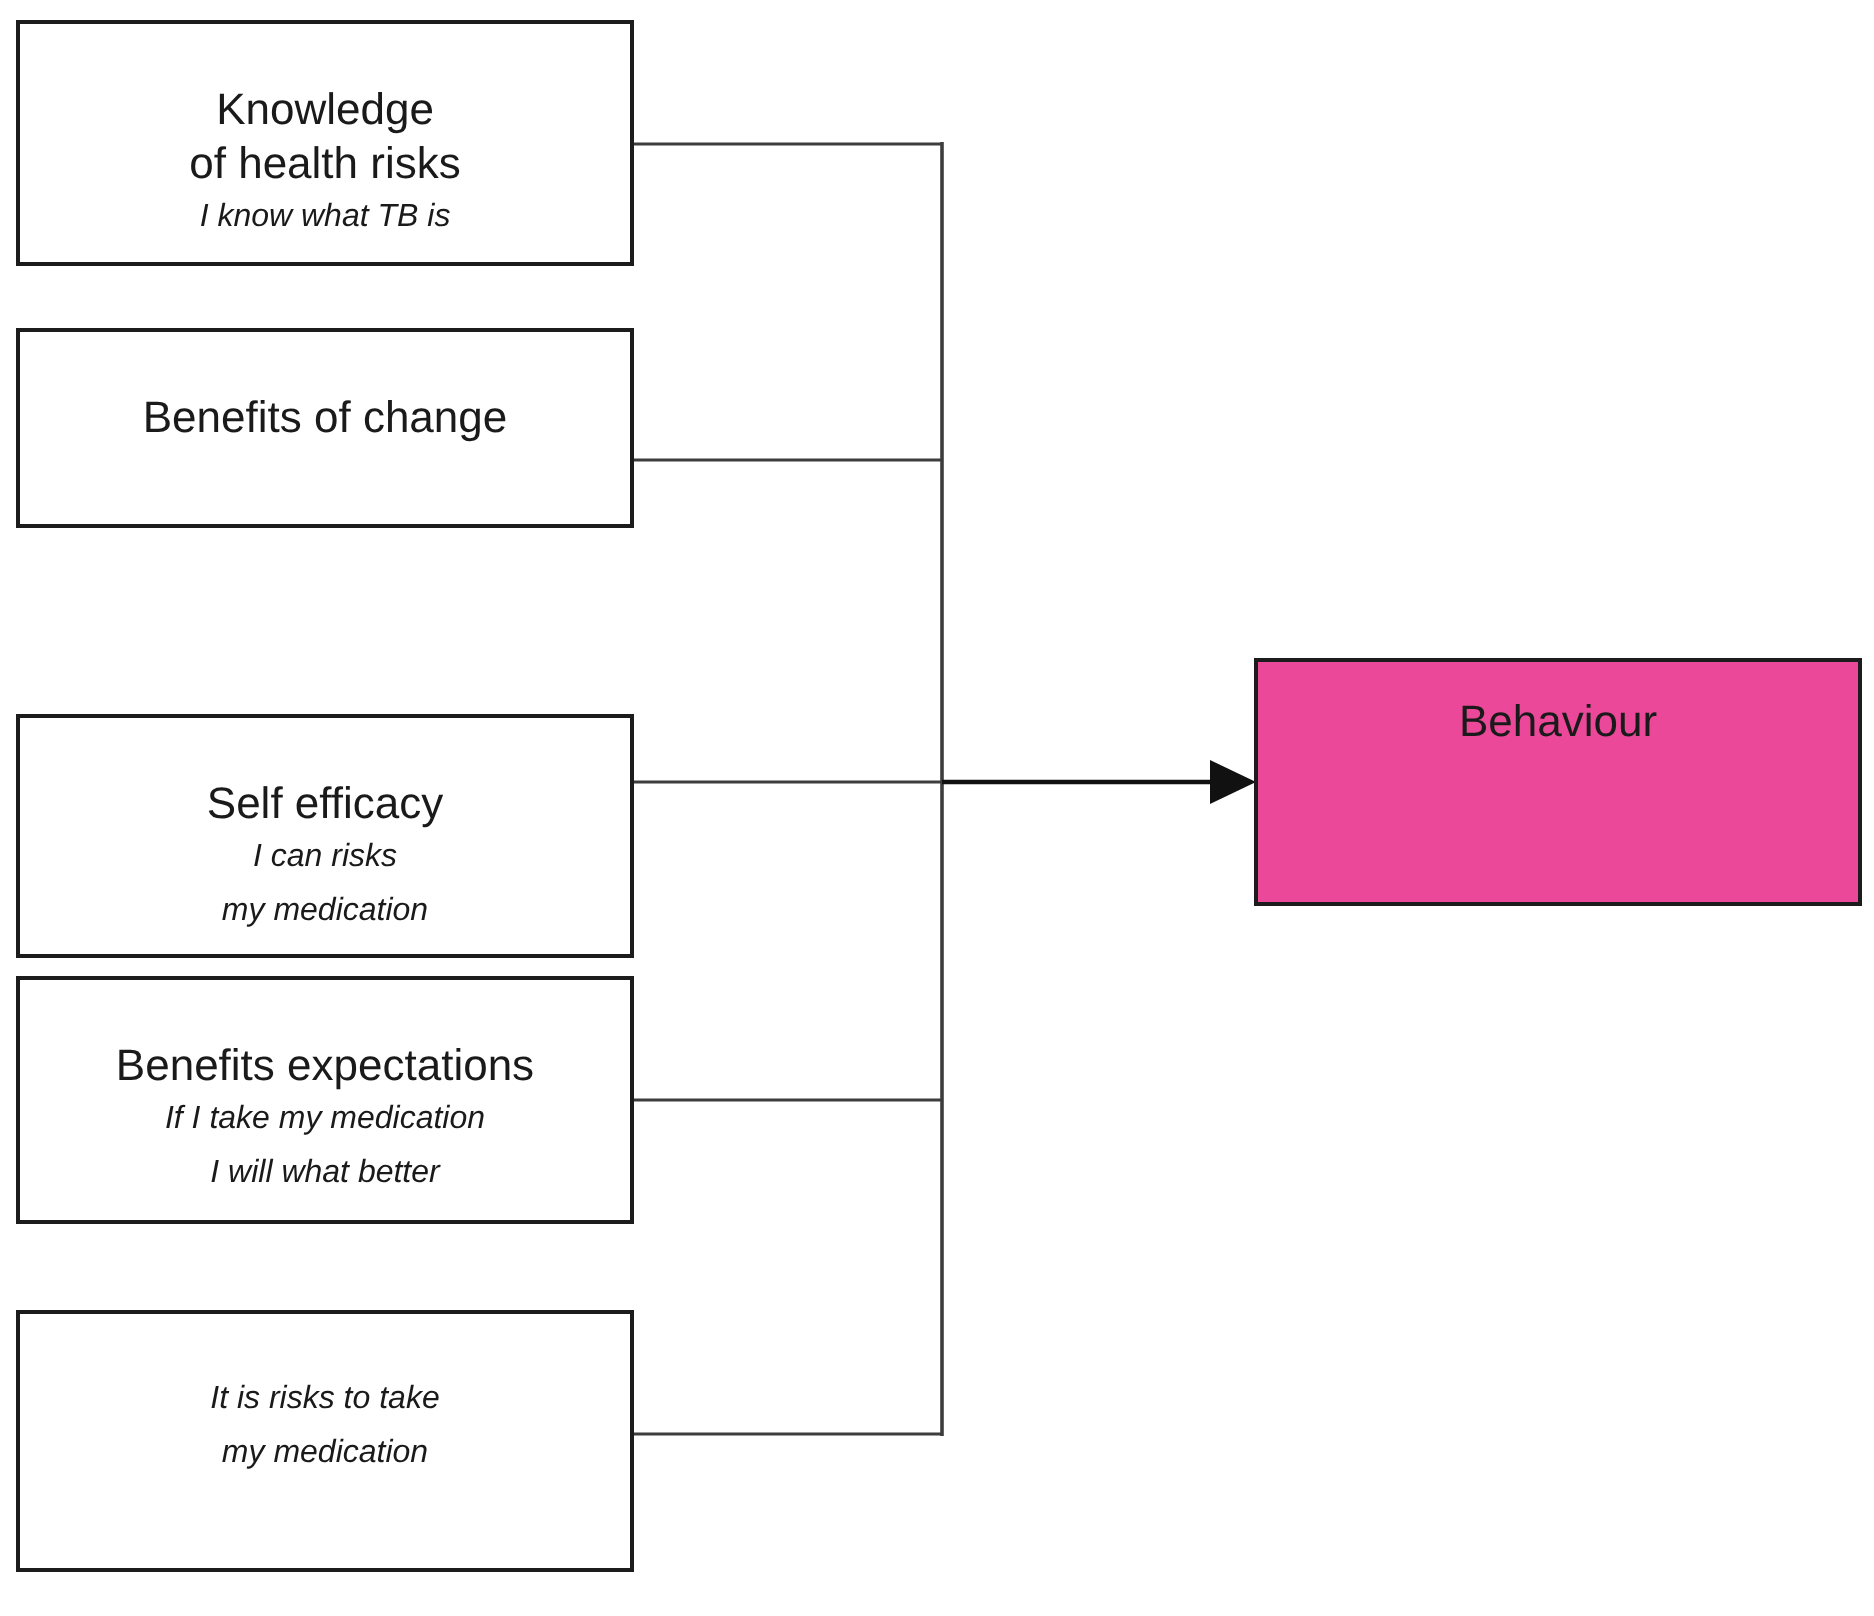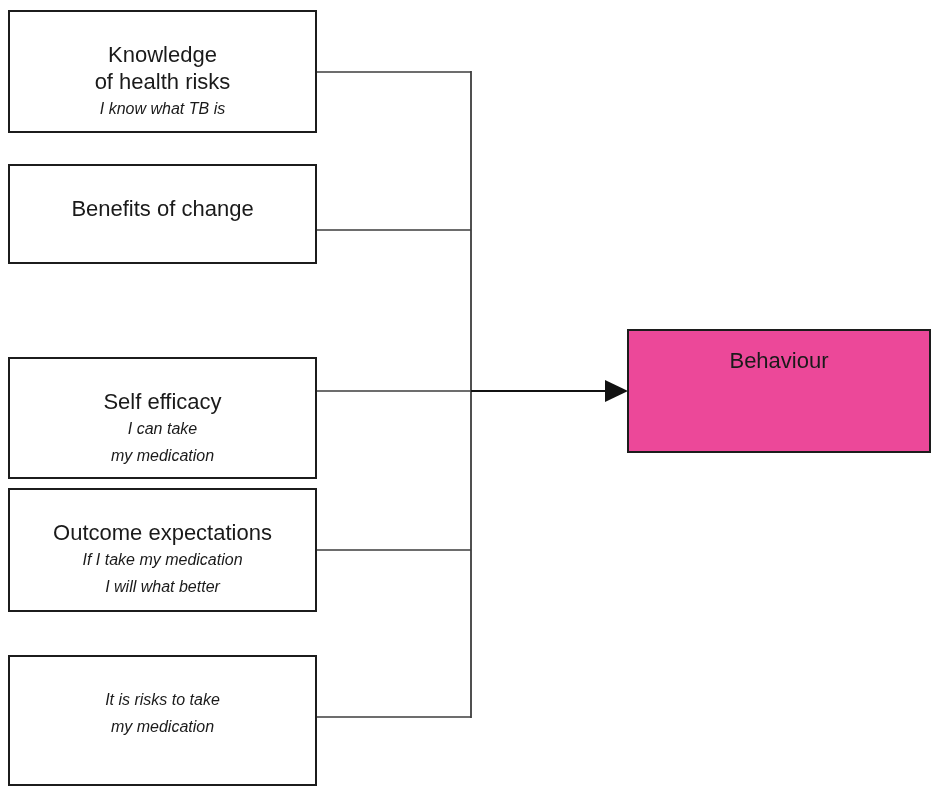--- a/index.html
+++ b/index.html
@@ -77,26 +77,26 @@
 of health risks</div>
     <div class="box-example">I know what TB is</div>
   </div>
 
   <div class="factor-box" style="left:8px; top:164px; width:309px; height:100px;">
     <div class="box-title">Benefits of change</div>
   </div>
 
   <div class="factor-box" style="left:8px; top:330px; width:309px; height:122px;margin-top:27px;">
     <div class="box-title">Self efficacy</div>
-    <div class="box-example">I can take
+    <div class="box-example">I can risks
 my medication</div>
   </div>
 
   <div class="factor-box" style="left:8px; top:488px; width:309px; height:124px;">
-    <div class="box-title">Outcome expectations</div>
+    <div class="box-title">Benefits expectations</div>
     <div class="box-example">If I take my medication
 I will what better</div>
   </div>
 
   <div class="factor-box" style="left:8px; top:655px; width:309px; height:131px;">
     <div class="box-example">It is risks to take
 my medication</div>
   </div>
 
   <div class="outcome-box" style="left:627px; top:329px; width:304px; height:124px;">

